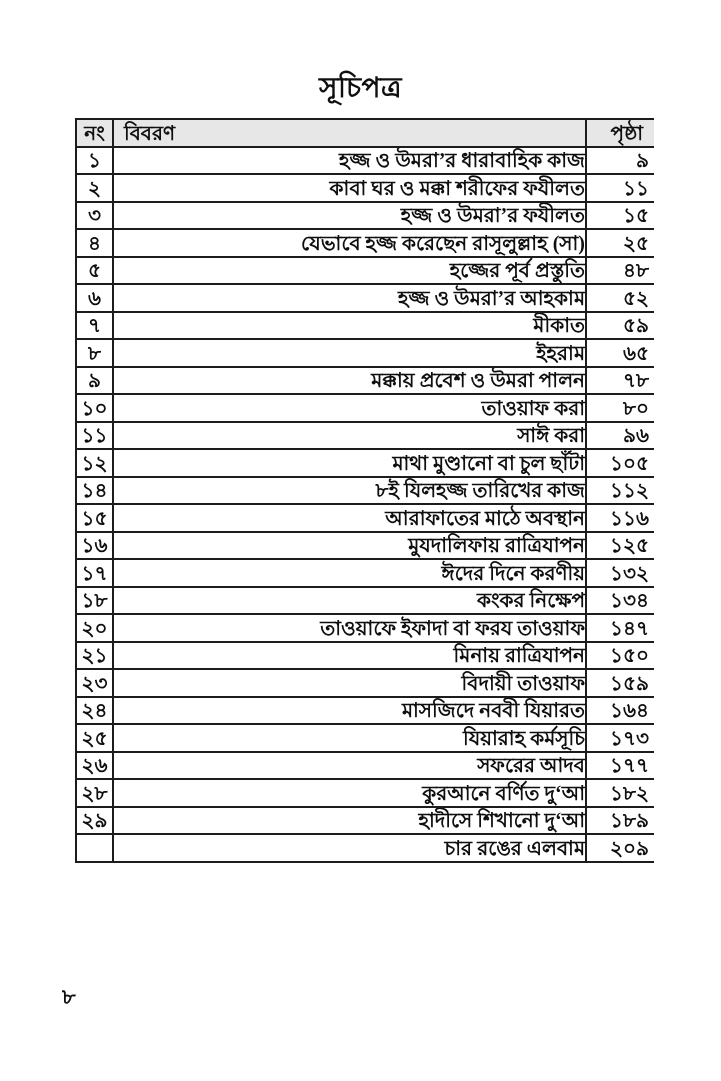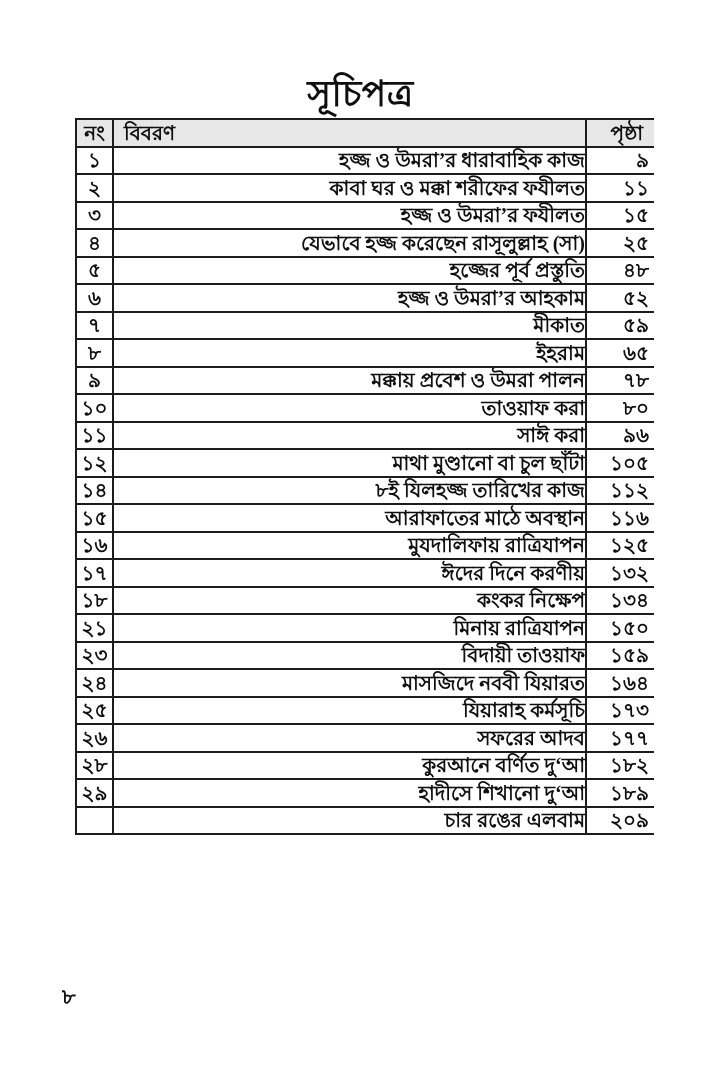--- a/index.html
+++ b/index.html
@@ -17,21 +17,21 @@
   .page {
     position: relative;
     width: 721px;
     height: 1081px;
     background: #ffffff;
   }
   .page-title {
     margin: 0;
     padding-top: 66px;
     text-align: center;
-    font-size: 36px;
+    font-size: 28px;
     font-weight: 700;
     letter-spacing: 0.5px;
   }
   table.toc {
     position: absolute;
     left: 75px;
     top: 118px;
     width: 578px;
     border-collapse: collapse;
     table-layout: fixed;
@@ -181,20 +181,25 @@
           <td class="cell-no">১৭</td>
           <td class="cell-desc">ঈদের দিনে করণীয়</td>
           <td class="cell-page">১৩২</td>
         </tr>
         <tr>
           <td class="cell-no">১৮</td>
           <td class="cell-desc">কংকর নিক্ষেপ</td>
           <td class="cell-page">১৩৪</td>
         </tr>
         <tr>
+          <td class="cell-no">২০</td>
+          <td class="cell-desc">তাওয়াফে ইফাদা বা ফরয তাওয়াফ</td>
+          <td class="cell-page">১৪৭</td>
+        </tr>
+        <tr>
           <td class="cell-no">২১</td>
           <td class="cell-desc">মিনায় রাত্রিযাপন</td>
           <td class="cell-page">১৫০</td>
         </tr>
         <tr>
           <td class="cell-no">২৩</td>
           <td class="cell-desc">বিদায়ী তাওয়াফ</td>
           <td class="cell-page">১৫৯</td>
         </tr>
         <tr>

